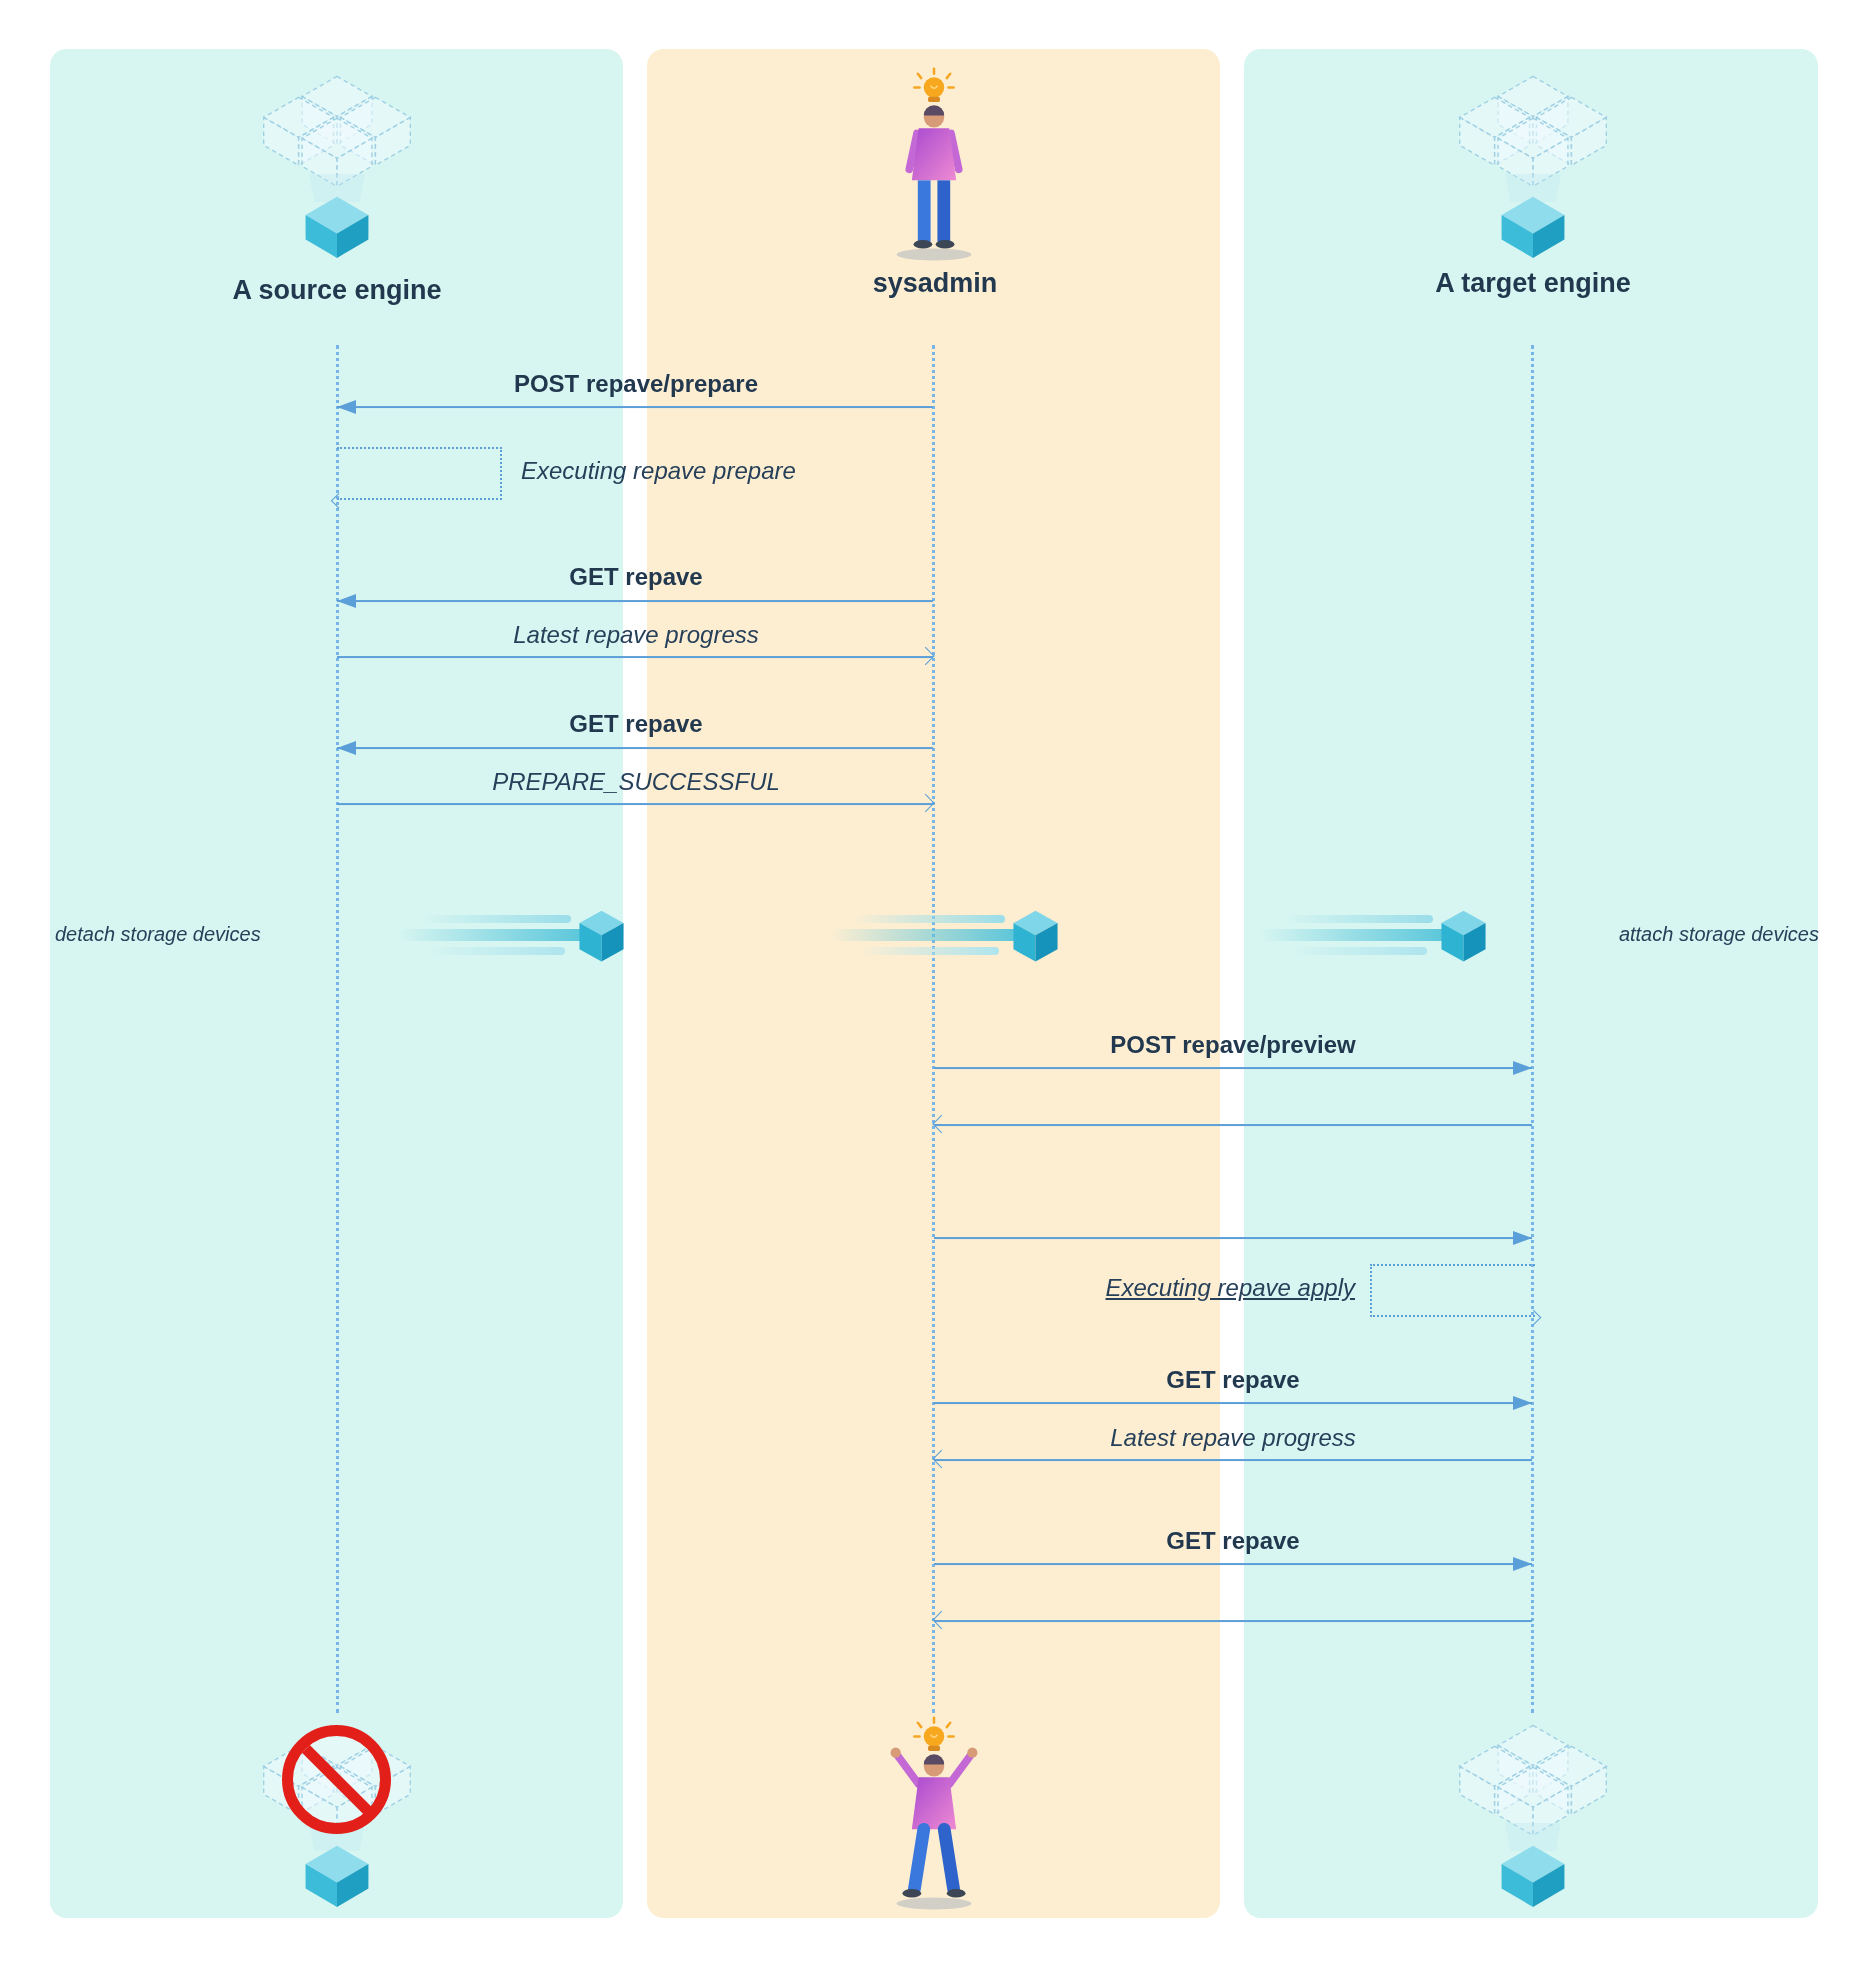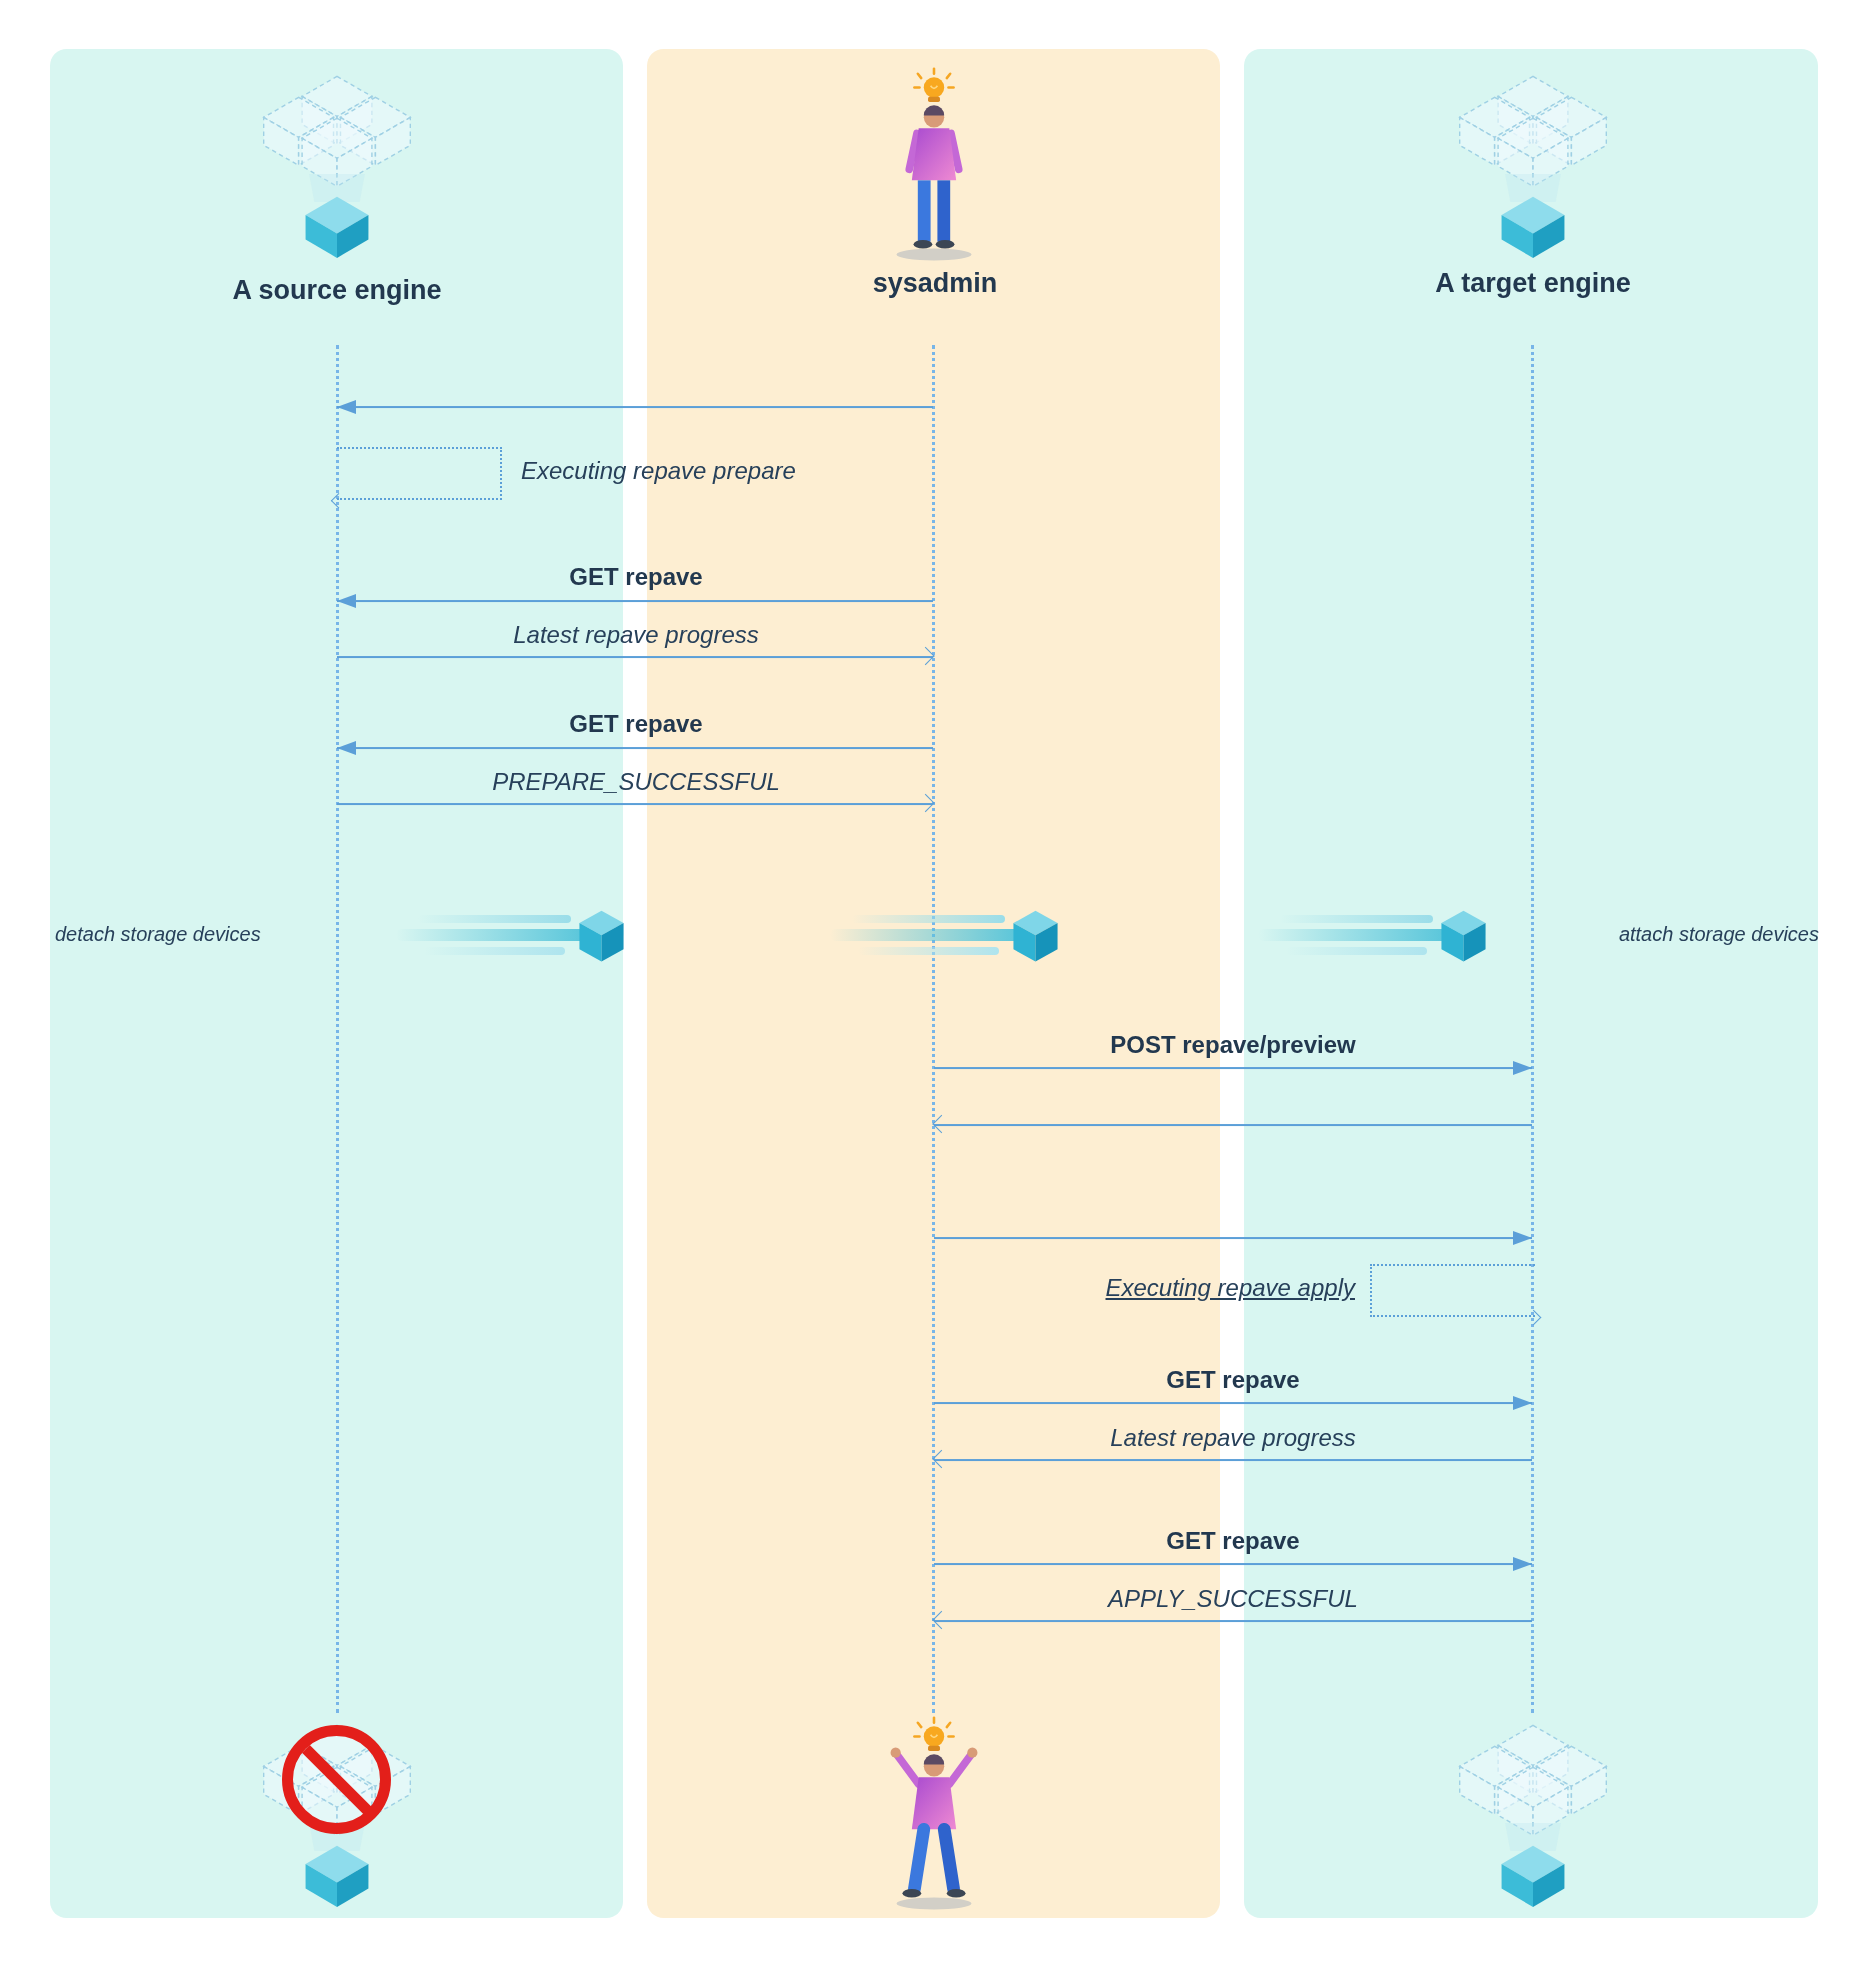--- a/index.html
+++ b/index.html
@@ -204,20 +204,21 @@
   <div class="actor-icon" style="left:1437px;top:64px;">
     <svg width="192" height="201" viewBox="0 0 220 230">
         <use href="#sym-engine"></use>
       </svg>
   </div>
 
   <div class="actor-label" style="left:177px;top:275px;">A source engine</div>
   <div class="actor-label" style="left:775px;top:268px;">sysadmin</div>
   <div class="actor-label" style="left:1373px;top:268px;">A target engine</div>
 
+  <div class="msg-label span1" style="top:369px;">POST repave/prepare</div>
   <div class="arrow" style="left:337px;top:399px;width:596px;">
     <div class="line"></div>
     <div class="head-f-l"></div>
   </div>
 
   <div class="loop right-side" style="left:337px;top:447px;width:163px;height:49px;">
     <div class="loop-head-l"></div>
   </div>
   <div class="msg-label italic" style="left:521px;top:456px;width:447px;text-align:left;">Executing repave prepare</div>
 
@@ -306,21 +307,20 @@
     <div class="line"></div>
     <div class="head-o-l"></div>
   </div>
 
   <div class="msg-label span2" style="top:1526px;">GET repave</div>
   <div class="arrow" style="left:934px;top:1556px;width:598px;">
     <div class="line"></div>
     <div class="head-f-r"></div>
   </div>
 
-  <div class="msg-label span2 italic" style="top:1584px;">APPLY_SUCCESSFUL</div>
   <div class="arrow" style="left:934px;top:1613px;width:598px;">
     <div class="line"></div>
     <div class="head-o-l"></div>
   </div>
 
   <div class="actor-icon" style="left:241px;top:1713px;">
     <svg width="192" height="201" viewBox="0 0 220 230">
         <use href="#sym-engine"></use>
       </svg>
   </div>

